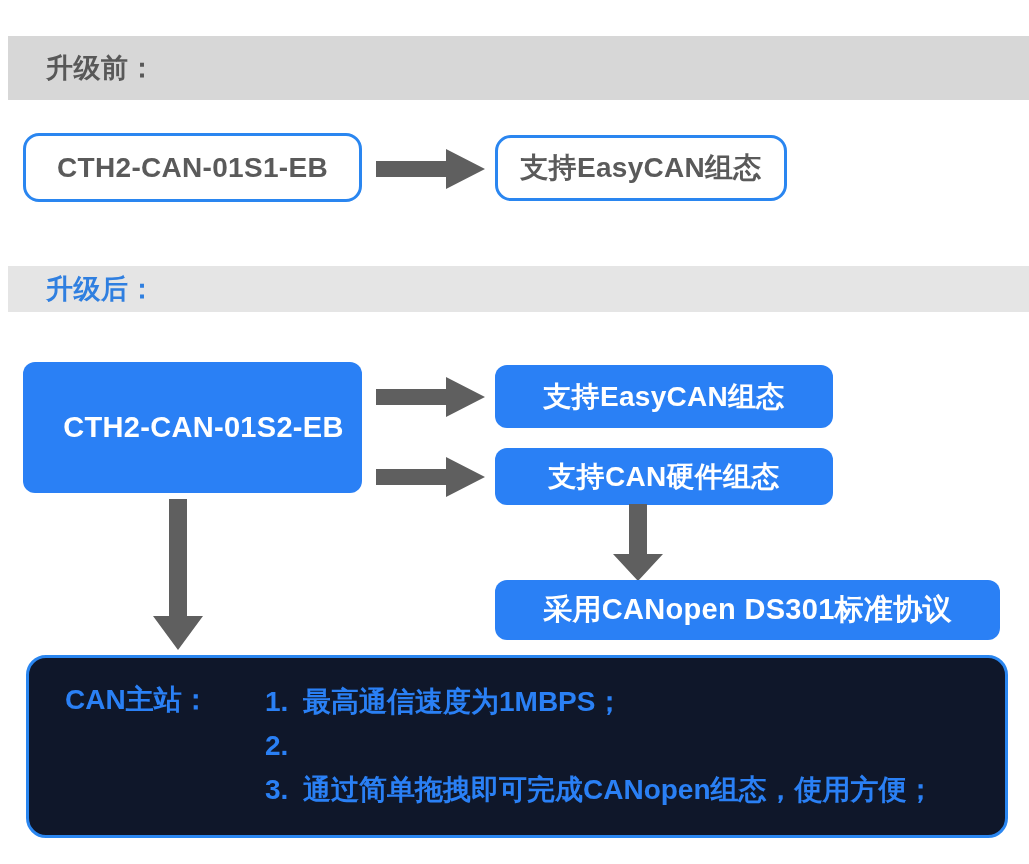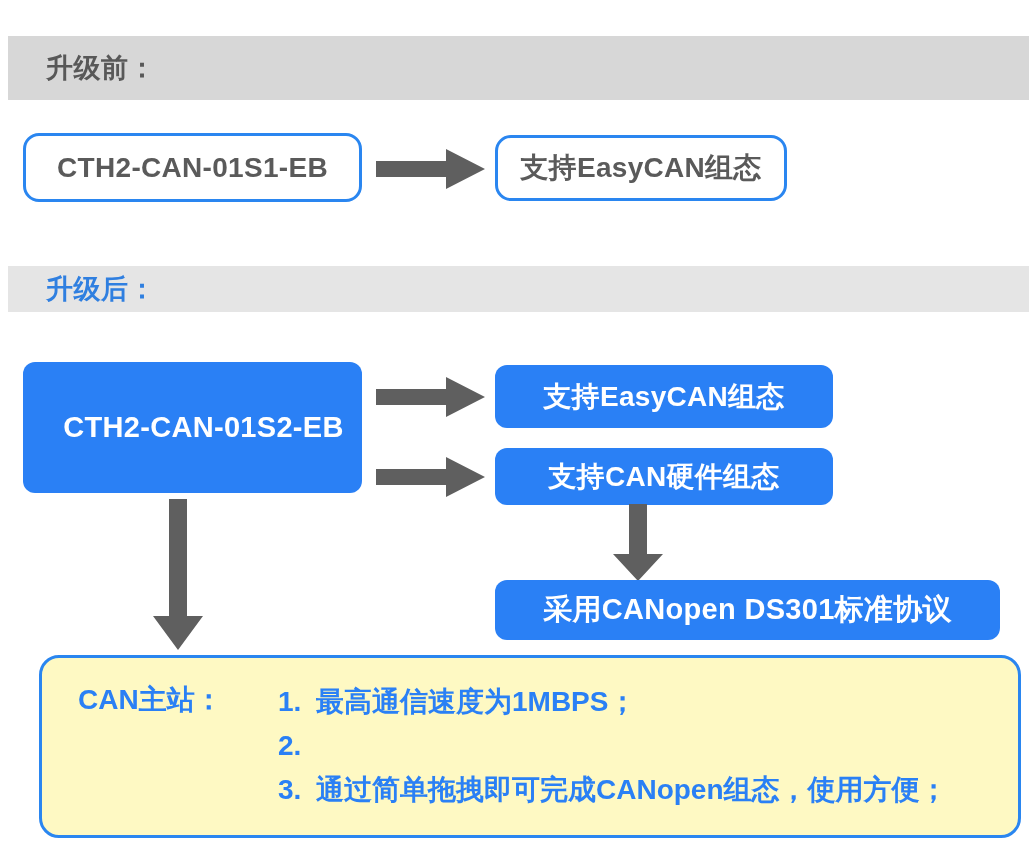--- a/index.html
+++ b/index.html
@@ -104,26 +104,26 @@
 
   #arrow-old     { left: 376px; top: 148px;  width: 110px; height: 42px; }
   #arrow-canfree { left: 376px; top: 376px;  width: 110px; height: 42px; }
   #arrow-canhw   { left: 376px; top: 456px;  width: 110px; height: 42px; }
   #arrow-canopen { left: 612px; top: 504px;  width: 52px;  height: 78px; }
   #arrow-master  { left: 152px; top: 499px;  width: 52px;  height: 152px; }
 
   
   #box-master-spec {
     position: absolute;
-    left: 39px;
+    left: 26px;
     top: 655px;
     width: 982px;
     height: 183px;
     box-sizing: border-box;
-    background: #fef9c3;
+    background: #0f172a;
     border: 3px solid #2a86f0;
     border-radius: 20px;
   }
   .spec-inner {
     position: absolute;
     left: 36px;
     top: 22px;
     right: 18px;
     display: flex;
     align-items: flex-start;

